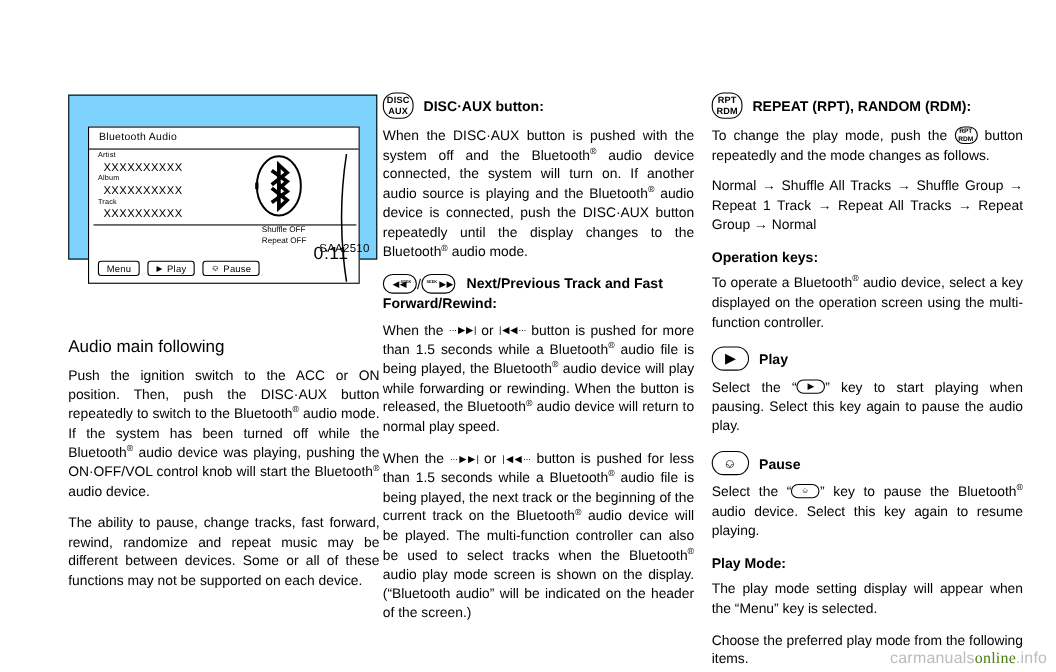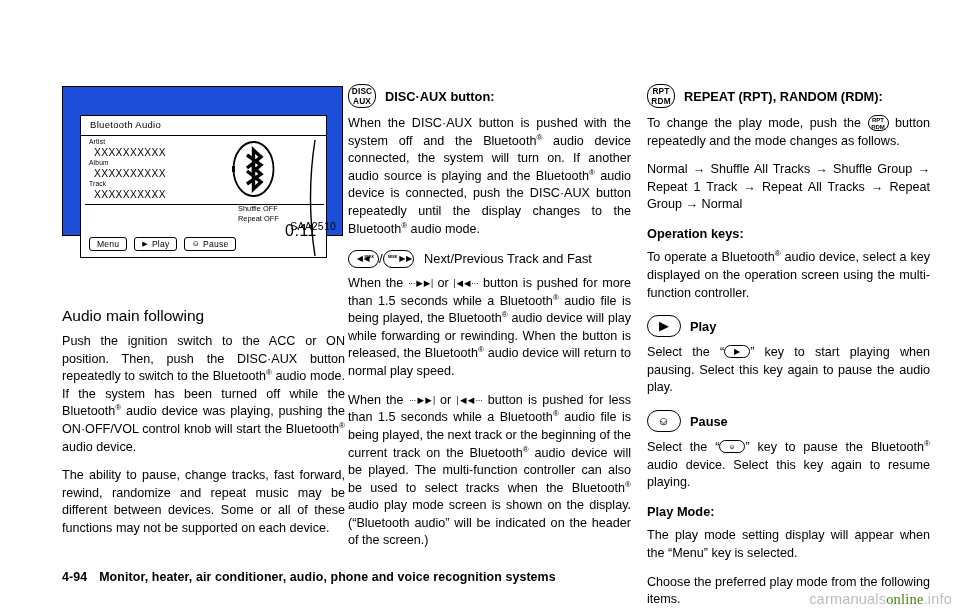--- a/index.html
+++ b/index.html
@@ -64,21 +64,21 @@
 
   
   .figure {
     position: absolute;
     left: 62px;
     top: 86px;
     width: 281px;
     height: 150px;
     border: 1.5px solid #000;
     box-sizing: border-box;
-    background: #1d4ed8;
+    background: #7dd3fc;
   }
   .fig-caption {
     position: absolute;
     right: 6px;
     bottom: 3px;
     font-size: 10.5px;
     letter-spacing: 0.2px;
   }
 
   
@@ -282,21 +282,21 @@
     gap: 9px;
     margin-bottom: 7px;
   }
   .headline-row .title {
     font-size: 12.8px;
     font-weight: bold;
     line-height: 17px;
   }
   .headline-stack .title {
     font-size: 12.8px;
-    font-weight: normal;
+    font-weight: bold;
     line-height: 17.5px;
   }
 
   .inline-fb {
     font-size: 8.5px;
     letter-spacing: -0.5px;
     vertical-align: middle;
     white-space: nowrap;
   }
 
@@ -405,20 +405,21 @@
 
     <div class="headline-stack" style="margin-bottom:7px;">
       <span class="keybox key-track">
         <span class="glyphs">◀◀</span>
         <span class="seek" style="right:4px; top:5px;">SEEK</span>
       </span><span style="font-size:13px; vertical-align:middle;">/</span><span class="keybox key-track">
         <span class="glyphs" style="justify-content:flex-end; padding-right:4px;">▶▶</span>
         <span class="seek" style="left:4px; top:5px;">SEEK</span>
       </span>
       <span class="title" style="margin-left:6px;">Next/Previous Track and Fast</span>
+      <div class="title">Forward/Rewind:</div>
     </div>
 
     <p class="body"><span>When the</span> <span class="inline-fb">···▶▶|</span> <span>or</span> <span class="inline-fb">|◀◀···</span> <span>button is pushed for more than 1.5 seconds while a Bluetooth</span><span class="sup">®</span><span> audio file is being played, the Bluetooth</span><span class="sup">®</span><span> audio device will play while forwarding or rewinding. When the button is released, the Bluetooth</span><span class="sup">®</span><span> audio device will return to normal play speed.</span></p>
 
     <p class="body"><span>When the</span> <span class="inline-fb">···▶▶|</span> <span>or</span> <span class="inline-fb">|◀◀···</span> <span>button is pushed for less than 1.5 seconds while a Bluetooth</span><span class="sup">®</span><span> audio file is being played, the next track or the beginning of the current track on the Bluetooth</span><span class="sup">®</span><span> audio device will be played. The multi-function controller can also be used to select tracks when the Bluetooth</span><span class="sup">®</span><span> audio play mode screen is shown on the display. (“Bluetooth audio” will be indicated on the header of the screen.)</span></p>
   </div>
 
   <div class="col col-3">
 
     <div class="headline-row">
@@ -450,19 +451,16 @@
     </div>
 
     <p class="body"><span>Select the “</span><span class="keybox key-inline-pause">⎉</span><span>” key to pause the Bluetooth</span><span class="sup">®</span><span> audio device. Select this key again to resume playing.</span></p>
 
     <h3 class="sub">Play Mode:</h3>
 
     <p class="body">The play mode setting display will appear when the “Menu” key is selected.</p>
     <p class="body">Choose the preferred play mode from the following items.</p>
   </div>
 
-  <div class="footer">
-    <span class="pageno">4-94</span><span>Monitor, heater, air conditioner, audio, phone and voice recognition systems</span>
-  </div>
 
   <div class="watermark"><span>carmanuals</span><span class="dark">online</span><span>.info</span></div>
 
 </div>
 
 </body></html>

